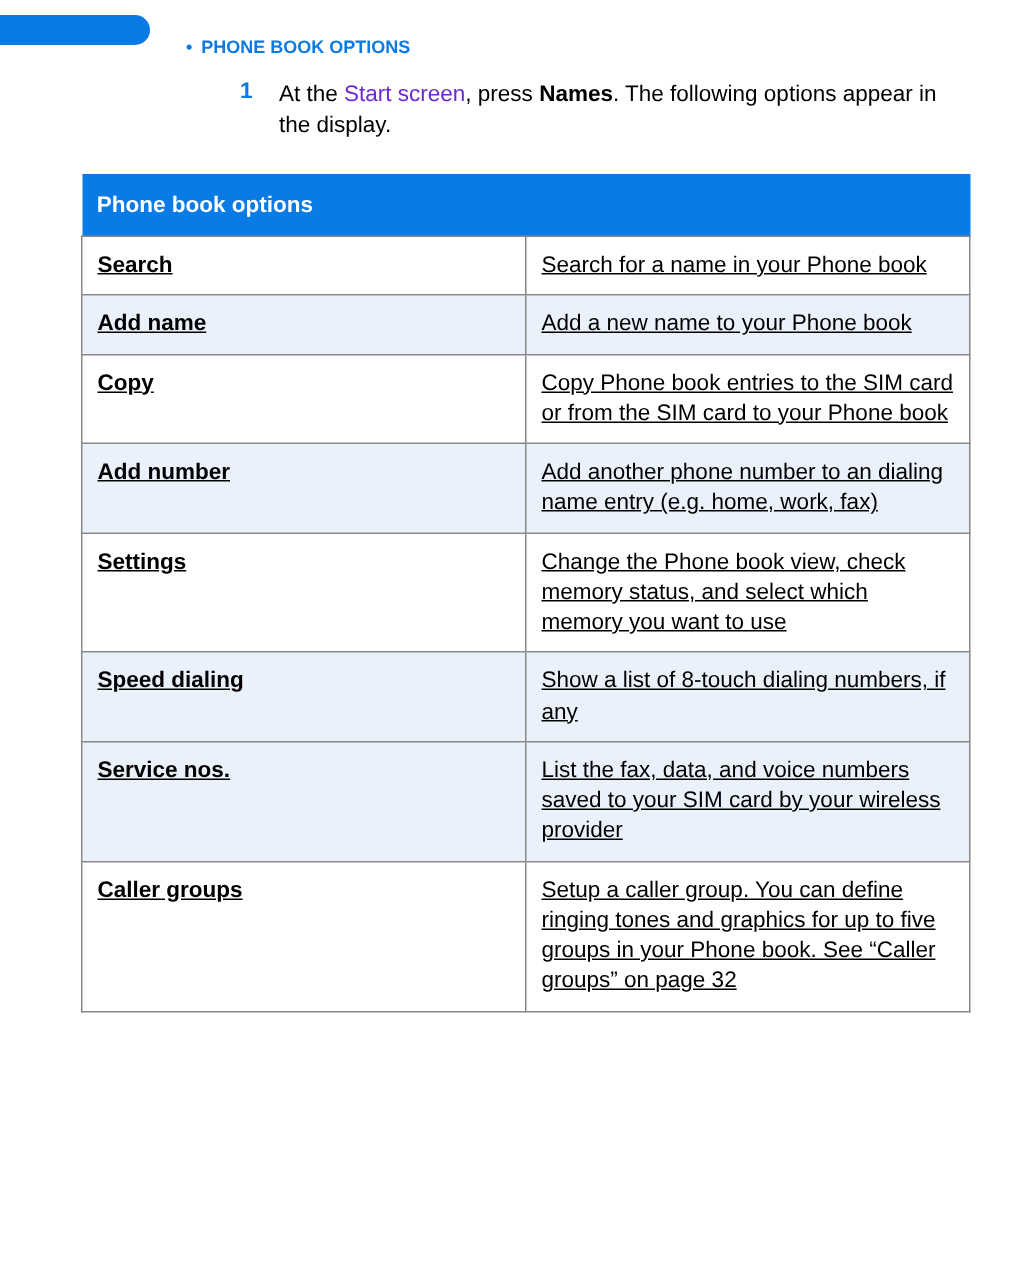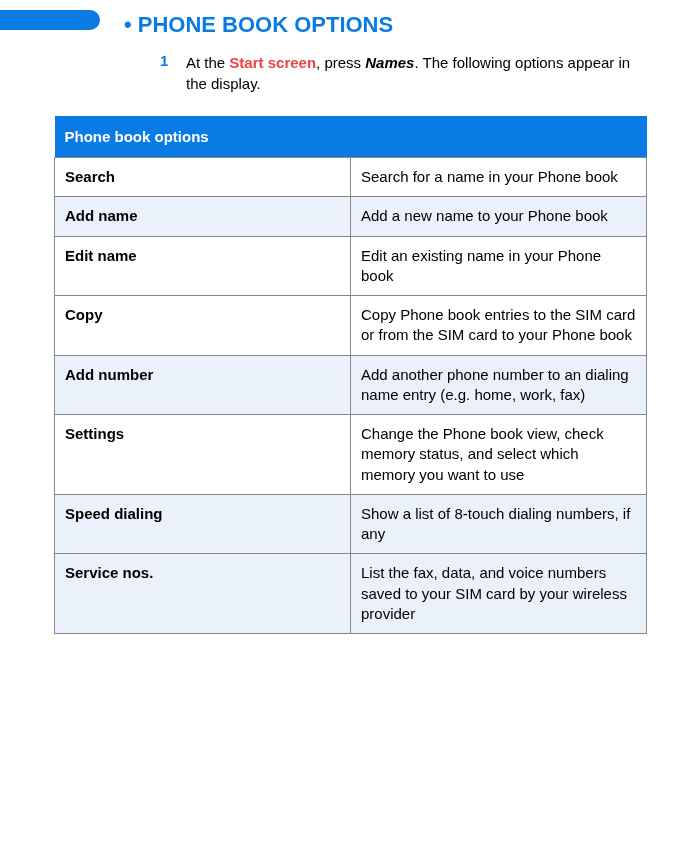--- a/index.html
+++ b/index.html
@@ -20,22 +20,22 @@
     left: 0;
     top: 10px;
     width: 100px;
     height: 20px;
     background: #0a7be5;
     border-radius: 0 14px 14px 0;
   }
   .section-heading {
     color: #0a7be5;
     font-weight: bold;
-    font-size: 22px;
-    margin: 4px 0 14px 94px;
+    font-size: 12px;
+    margin: 16px 0 14px 94px;
   }
   .bullet {
     color: #0a7be5;
     margin-right: 6px;
   }
   .steps {
     margin-left: 130px;
     margin-right: 0;
   }
   .step {
@@ -45,26 +45,25 @@
   .step-num {
     color: #0a7be5;
     font-weight: bold;
     width: 26px;
     flex-shrink: 0;
   }
   .step-text {
     line-height: 1.4;
   }
   .link-blue {
-    color: #ef4444;
-    font-weight: bold;
+    color: #6d28d9;
+    font-weight: normal;
   }
   .bold {
     font-weight: bold;
-    font-style: italic;
   }
   table.options {
     border-collapse: collapse;
     width: 100%;
     margin: 0 0 24px 0;
     table-layout: fixed;
   }
   table.options th.table-title {
     background: #0a7be5;
     color: #fff;
@@ -72,20 +71,21 @@
     font-weight: bold;
     padding: 12px 10px;
     font-size: 15px;
   }
   table.options td {
     border: 1px solid #888;
     padding: 9px 10px;
     vertical-align: top;
     line-height: 1.35;
     font-size: 15px;
+    text-decoration: underline;
   }
   table.options tr td:first-child {
     width: 118px;
     font-weight: bold;
   }
   table.options tr.shade td {
     background: #eaf1fa;
     margin-top: 20px;
   }
   .table-wrap {
@@ -120,40 +120,40 @@
     </tr>
     <tr>
       <td>Search</td>
       <td>Search for a name in your Phone book</td>
     </tr>
     <tr class="shade">
       <td>Add name</td>
       <td>Add a new name to your Phone book</td>
     </tr>
     <tr>
-      <td>Edit name</td>
-      <td>Edit an existing name in your Phone book</td>
-    </tr>
-    <tr>
       <td>Copy</td>
       <td>Copy Phone book entries to the SIM card or from the SIM card to your Phone book</td>
     </tr>
     <tr class="shade">
       <td>Add number</td>
       <td>Add another phone number to an dialing name entry (e.g. home, work, fax)</td>
     </tr>
     <tr>
       <td>Settings</td>
       <td>Change the Phone book view, check memory status, and select which memory you want to use</td>
     </tr>
     <tr class="shade">
       <td>Speed dialing</td>
       <td>Show a list of 8-touch dialing numbers, if any</td>
     </tr>
     <tr class="shade">
       <td>Service nos.</td>
       <td>List the fax, data, and voice numbers saved to your SIM card by your wireless provider</td>
     </tr>
+    <tr>
+      <td>Caller groups</td>
+      <td>Setup a caller group. You can define ringing tones and graphics for up to five groups in your Phone book. See “Caller groups” on page 32</td>
+    </tr>
   </tbody>
       </table>
   </div>
 
 </div>
 
 </body></html>

